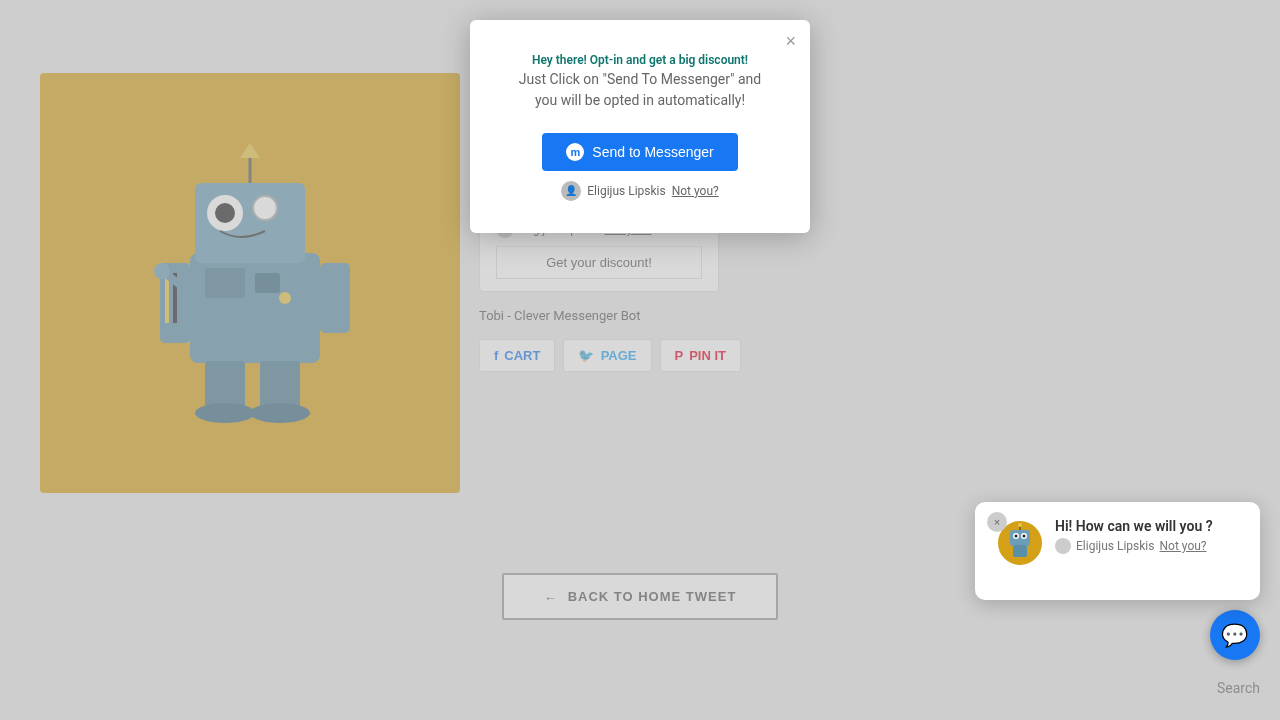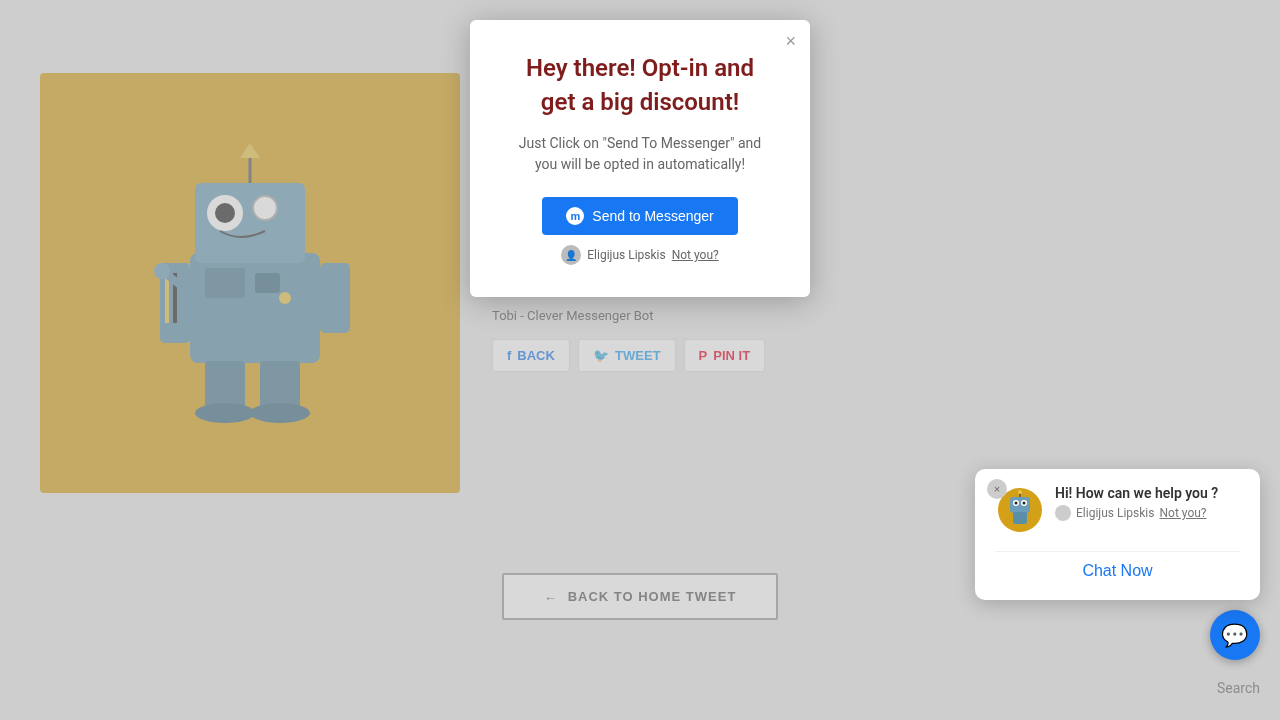--- a/index.html
+++ b/index.html
@@ -29,21 +29,21 @@
     .page-title {
       font-size: 28px;
       font-weight: 600;
       color: #333;
       margin-bottom: 20px;
       margin-left: 540px;
     }
 
     .product-layout {
       display: flex;
-      gap: 32px;
+      gap: 19px;
       align-items: flex-start;
     }
 
     .product-image-container {
       width: 420px;
       height: 420px;
       background: #D4A017;
       border-radius: 4px;
       display: flex;
       align-items: center;
@@ -244,24 +244,23 @@
       right: 14px;
       background: none;
       border: none;
       font-size: 18px;
       color: #999;
       cursor: pointer;
       line-height: 1;
     }
 
     .modal-title {
-      font-size: 24px;
+      font-size: 12px;
       font-weight: 600;
-      color: #7f1d1d;
-      margin-bottom: 14px;
+      color: #0f766e;
       line-height: 1.4;
     }
 
     .modal-subtitle {
       font-size: 14px;
       color: #666;
       margin-bottom: 22px;
       line-height: 1.5;
     }
 
@@ -479,25 +478,25 @@
           <span class="not-you-link">Not you?</span>
         </div>
         <button class="get-discount-btn">Get your discount!</button>
       </div>
 
       <div class="product-name">Tobi - Clever Messenger Bot</div>
 
       <div class="social-buttons">
         <button class="social-btn facebook">
           <span>f</span>
-          <span>BACK</span>
+          <span>CART</span>
         </button>
         <button class="social-btn twitter">
           <span>🐦</span>
-          <span>TWEET</span>
+          <span>PAGE</span>
         </button>
         <button class="social-btn pinterest">
           <span>P</span>
           <span>PIN IT</span>
         </button>
       </div>
     </div>
   </div>
 </div>
 
@@ -546,26 +545,25 @@
           <circle cx="21" cy="18" r="3" fill="white"></circle>
           <circle cx="29" cy="18" r="3" fill="white"></circle>
           <circle cx="21" cy="18" r="1.5" fill="#222"></circle>
           <circle cx="29" cy="18" r="1.5" fill="#222"></circle>
           <rect x="18" y="27" width="14" height="12" rx="2" fill="#5a8fa8"></rect>
           <line x1="25" y1="12" x2="25" y2="8" stroke="#555" stroke-width="1.5"></line>
           <circle cx="25" cy="7" r="2" fill="#e8c547"></circle>
         </svg>
       </div>
       <div class="chat-text-area">
-        <div class="chat-greeting">Hi! How can we help you ?</div>
+        <div class="chat-greeting">Hi! How can we will you ?</div>
         <div class="chat-user-info">
           <div class="chat-user-avatar"></div>
           <span>Eligijus Lipskis</span>
           <span class="chat-not-you">Not you?</span>
         </div>
       </div>
     </div>
-    <button class="chat-now-btn">Chat Now</button>
   </div>
   <div class="chat-fab">
     <span class="chat-fab-icon">💬</span>
   </div>
 </div>
 
 </body></html>

